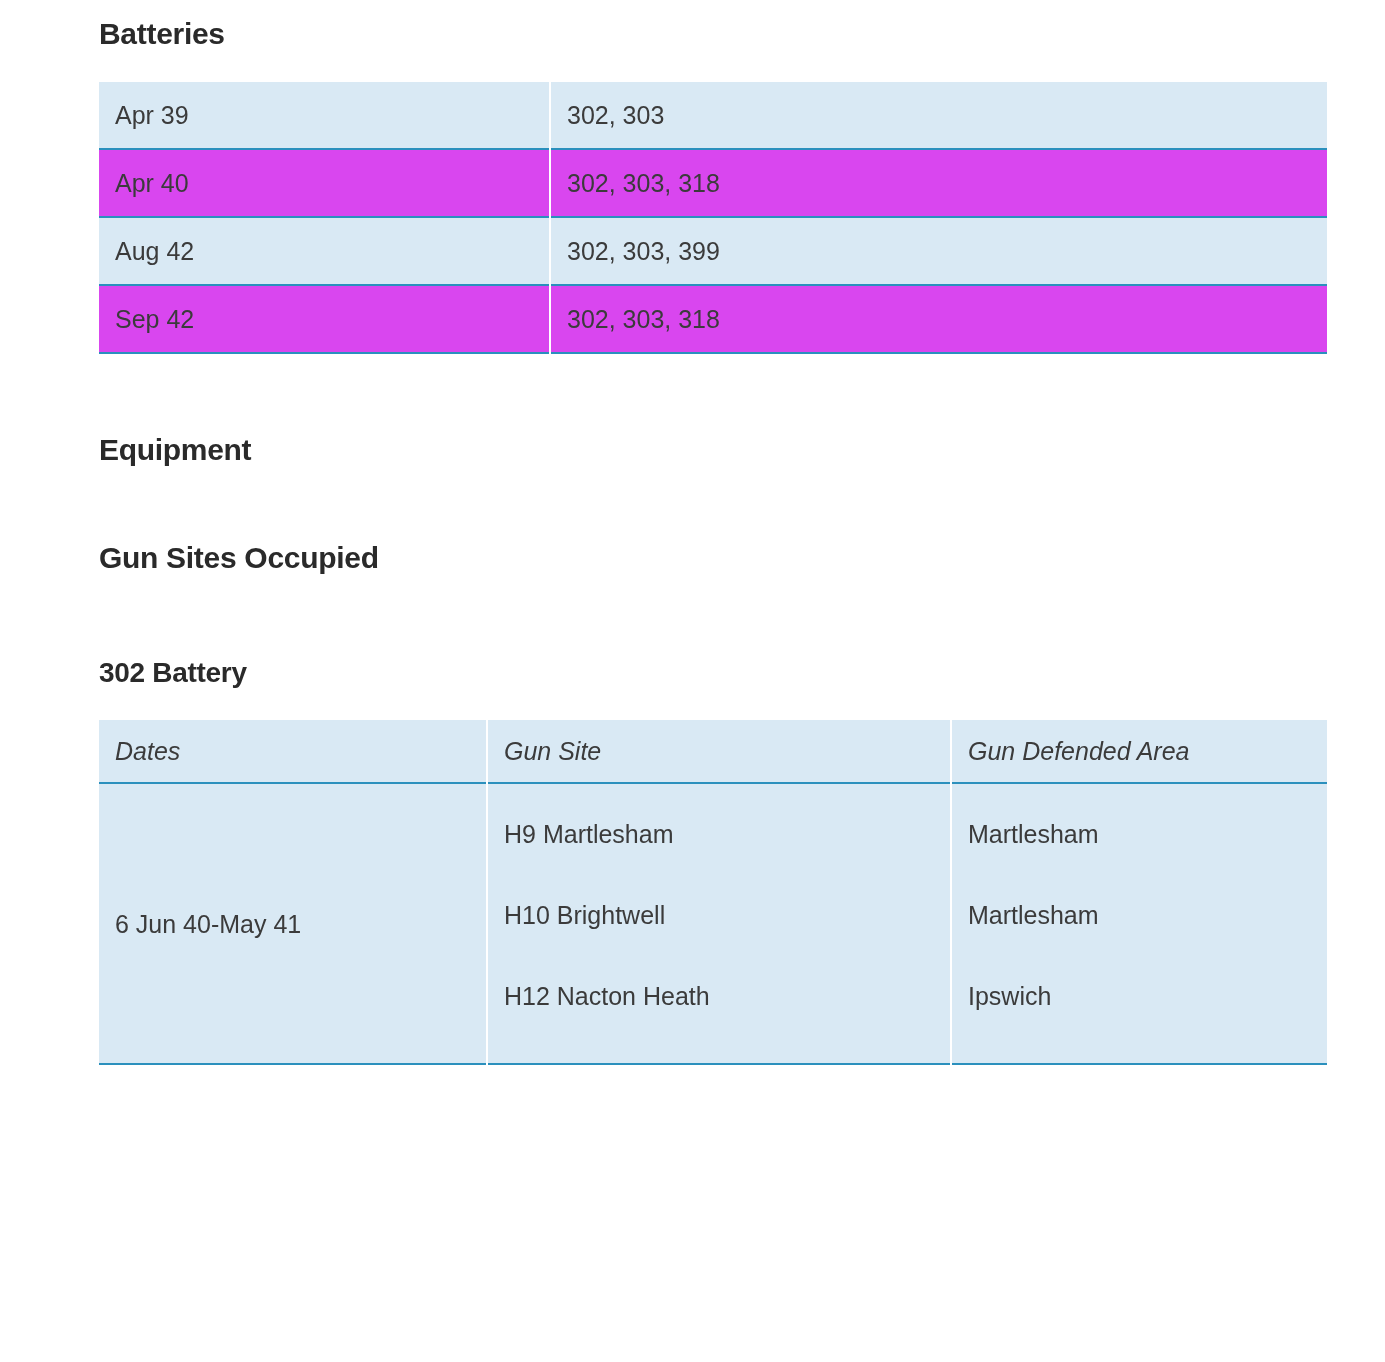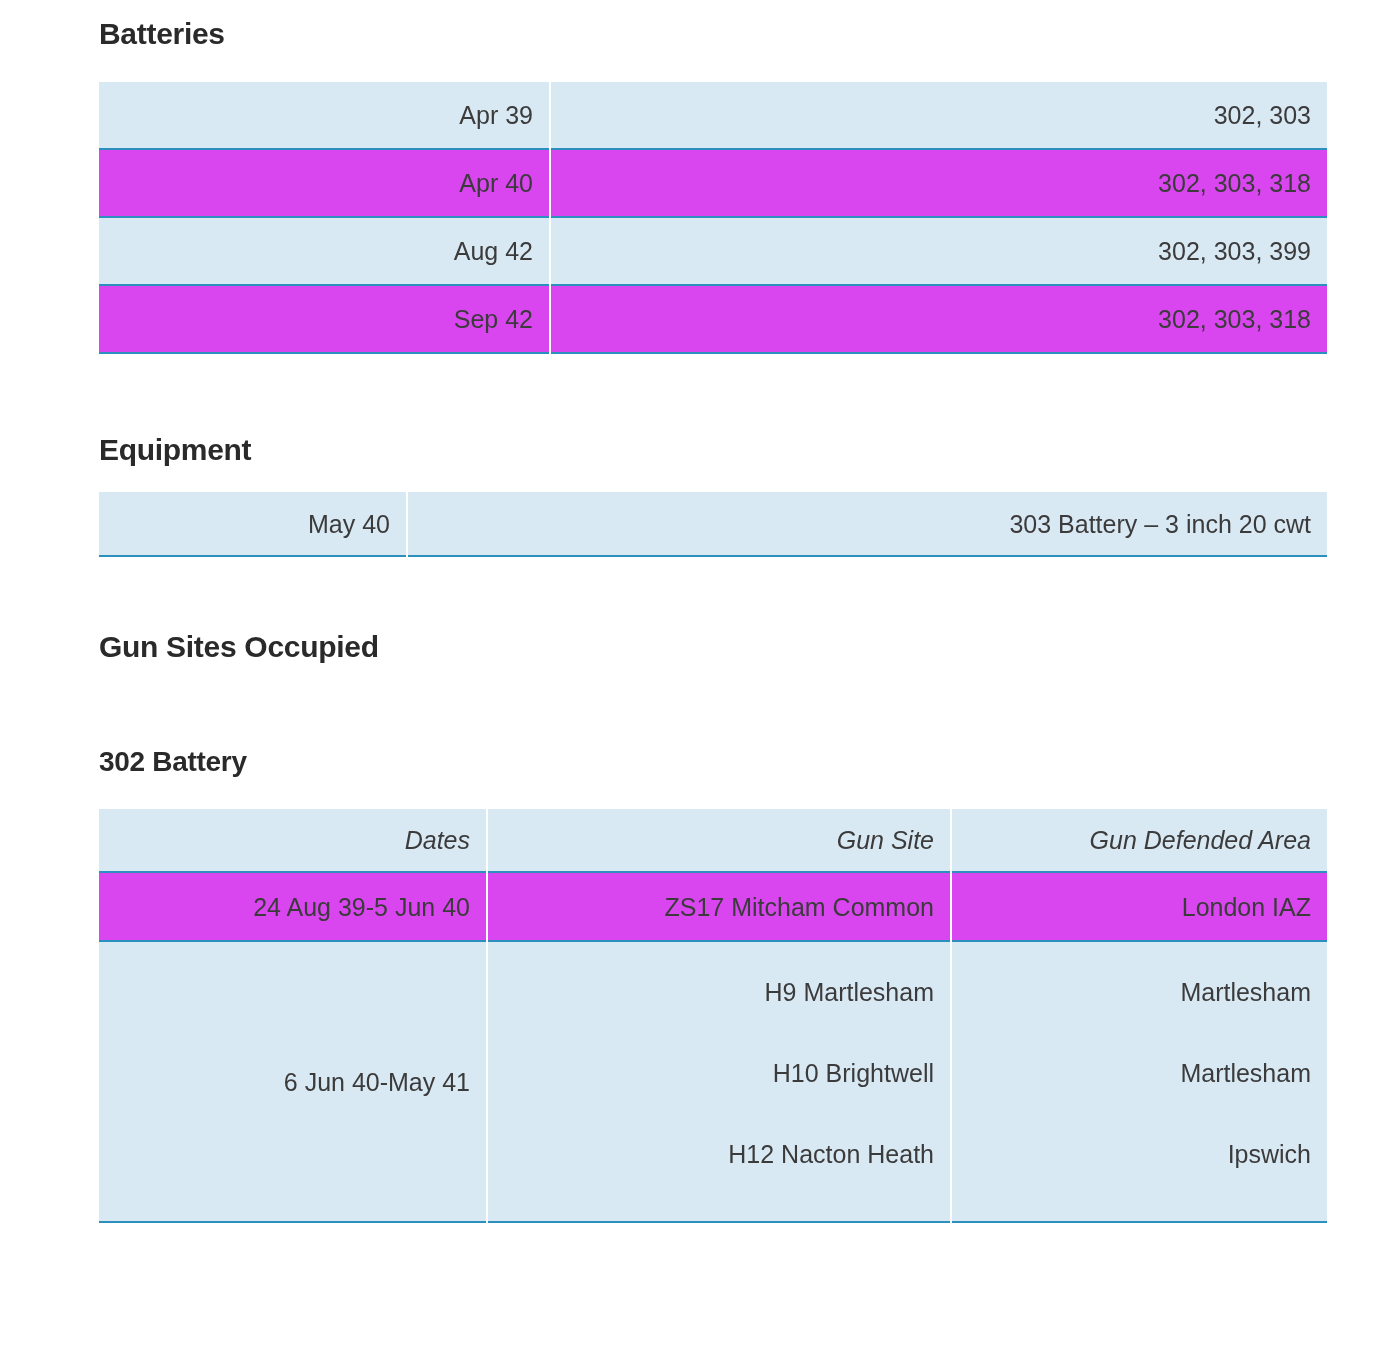--- a/index.html
+++ b/index.html
@@ -33,21 +33,20 @@
   .h-equipment  { margin: 78px 0 24px 0; }
   .h-gunsites   { margin: 72px 0 0 0; }
   .h-302        { margin: 80px 0 30px 0; }
 
   table {
     width: 100%;
     border-collapse: separate;
     border-spacing: 2px 0;
     margin-left: -2px;
     table-layout: fixed;
-    text-align: right;
   }
   td {
     border-bottom: 2px solid #2b90bd;
     padding: 0 16px;
     box-sizing: border-box;
     vertical-align: middle;
     font-size: 25px;
     line-height: 28px;
     overflow: hidden;
   }
@@ -96,55 +95,38 @@
         </tr>
         <tr class="gray">
           <td>Sep 42</td>
           <td>302, 303, 318</td>
         </tr>
       </tbody>
     </table>
 
     <h2 class="h-equipment">Equipment</h2>
 
-    <table class="t2">
-      <colgroup>
-          <col style="width:307px">
-          <col>
-        </colgroup>
-      <tbody>
-        <tr class="blue">
-          <td>May 40</td>
-          <td>303 Battery – 3 inch 20 cwt</td>
-        </tr>
-      </tbody>
-    </table>
 
     <h2 class="h-gunsites">Gun Sites Occupied</h2>
 
     <h3 class="h-302">302 Battery</h3>
 
     <table class="t3">
       <colgroup>
           <col style="width:387px">
           <col style="width:462px">
           <col>
         </colgroup>
       <tbody>
         <tr class="blue hrow">
           <td>Dates</td>
           <td>Gun Site</td>
           <td>Gun Defended Area</td>
         </tr>
 
-        <tr class="gray r1">
-          <td>24 Aug 39-5 Jun 40</td>
-          <td>ZS17 Mitcham Common</td>
-          <td>London IAZ</td>
-        </tr>
 
         <tr class="blue r2">
           <td>6 Jun 40-May 41</td>
           <td class="multi">
             <p>H9 Martlesham</p>
             <p>H10 Brightwell</p>
             <p>H12 Nacton Heath</p>
           </td>
           <td class="multi">
             <p>Martlesham</p>

